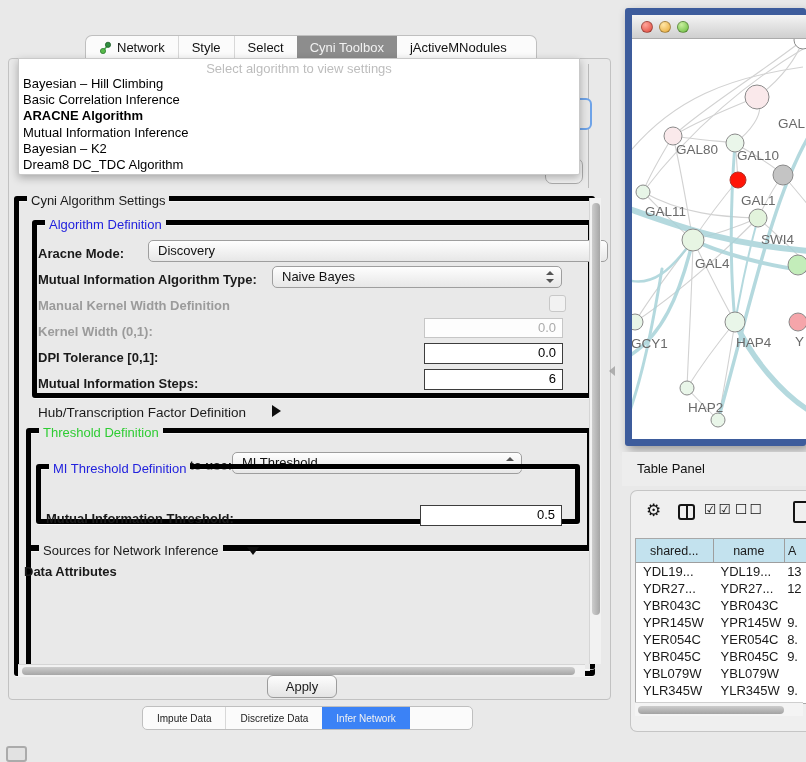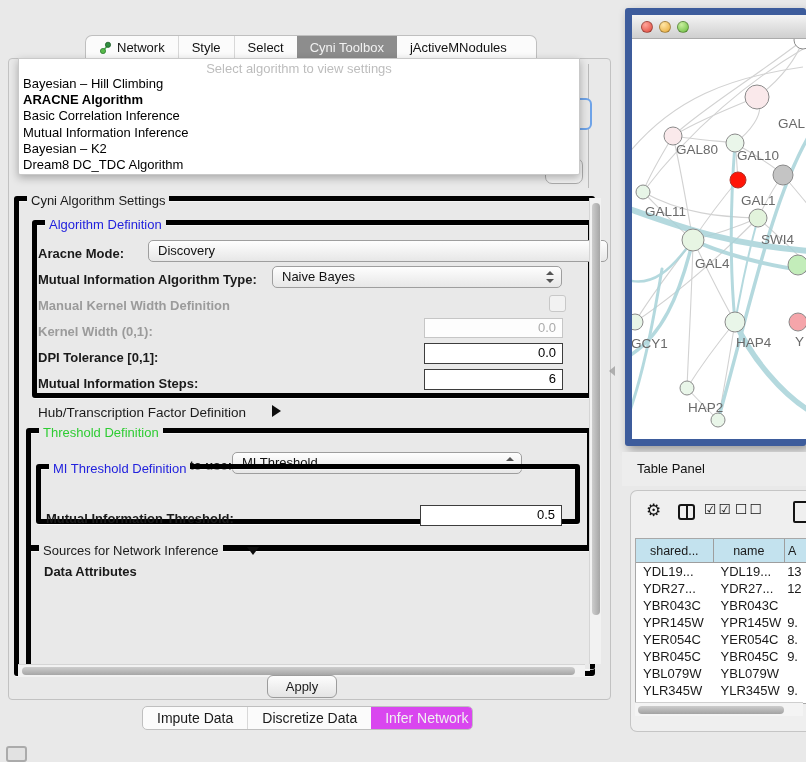--- a/index.html
+++ b/index.html
@@ -55,24 +55,24 @@
   .attr-item{height:17px;line-height:17px;font-size:12.5px;color:#FFF;background:#3A66C9;padding-left:8px;width:497px}
   .attr-scroll{position:absolute;right:2px;top:3px;width:9px;height:70px;background:linear-gradient(90deg,#C2C2C2,#9E9E9E);border-radius:5px}
   
   .vscroll{position:absolute;left:589px;top:192px;width:12px;height:466px;background:#F2F2F2;border-left:1px solid #D5D5D5;box-sizing:border-box}
   .vthumb{position:absolute;left:1.5px;top:5px;width:8px;height:412px;border-radius:4px;background:linear-gradient(90deg,#CDCDCD,#A6A6A6)}
   .hscroll{position:absolute;left:18px;top:658px;width:567px;height:13px;background:#F2F2F2;border-top:1px solid #D5D5D5;box-sizing:border-box}
   .hthumb{position:absolute;left:4px;top:2px;width:553px;height:8px;border-radius:4px;background:linear-gradient(#CDCDCD,#A6A6A6)}
   .apply{position:absolute;left:267px;top:669px;width:70px;height:23px;background:linear-gradient(#FDFDFD,#E4E4E4);
        border:1px solid #9C9C9C;border-radius:6px;font-size:13px;text-align:center;line-height:21px;box-sizing:border-box}
   .bot-tabs{position:absolute;left:142px;top:700px;width:331px;height:24px;background:#FBFBFB;border:1px solid #BFBFBF;
-       border-radius:5px;display:flex;align-items:stretch;font-size:14px;box-sizing:border-box;overflow:hidden}
+       border-radius:5px;display:flex;align-items:stretch;font-size:10px;box-sizing:border-box;overflow:hidden}
   .bot-tab{display:flex;align-items:center;padding:0 14px;border-left:1px solid #D8D8D8;white-space:nowrap}
   .bot-tab:first-child{border-left:none}
-  .bot-tab.sel{background:#d946ef;color:#F1F1F1;border-left:none}
+  .bot-tab.sel{background:#3b82f6;color:#F1F1F1;border-left:none}
   
   #netwin{position:absolute;left:625px;top:8px;width:181px;height:438px;background:#3D5C9C;border-radius:3px;
        box-shadow:3px 4px 10px rgba(0,0,0,.35)}
   .nw-titlebar{position:absolute;left:7px;top:7px;width:174px;height:24px;background:linear-gradient(#F4F4F4,#CFCFCF);border-bottom:1px solid #ABABAB;box-sizing:border-box}
   .light{position:absolute;top:6px;width:12px;height:12px;border-radius:50%;border:0.5px solid rgba(0,0,0,.3);box-sizing:border-box}
   .light.red{left:9px;background:radial-gradient(circle at 35% 28%,#FFA59A,#DF4538)}
   .light.yellow{left:27px;background:radial-gradient(circle at 35% 28%,#FFE6A6,#E7A733)}
   .light.green{left:45px;background:radial-gradient(circle at 35% 28%,#C9EF9F,#67BC3C)}
   .nw-canvas{position:absolute;left:7px;top:31px;width:174px;height:400px;background:#FFF;overflow:hidden}
   
@@ -130,22 +130,22 @@
 
   <div class="cp-main"></div>
 
   <div class="frag-line" style="left:588px;top:58px;width:1px;height:124px"></div>
   <div class="frag-combo"></div>
   <div class="frag-round"></div>
 
   <div class="popup">
     <div class="pop-prompt">Select algorithm to view settings</div>
     <div class="pop-item">Bayesian – Hill Climbing</div>
+    <div class="pop-item">Basic Correlation Inference</div>
     <div class="pop-item bold">ARACNE Algorithm</div>
-    <div class="pop-item">Basic Correlation Inference</div>
     <div class="pop-item">Mutual Information Inference</div>
     <div class="pop-item">Bayesian – K2</div>
     <div class="pop-item">Dream8 DC_TDC Algorithm</div>
   </div>
 
   <div class="group" style="left:14px;top:190px;width:571px;height:470px">
     <span class="gtitle">Cyni Algorithm Settings</span>
   </div>
 
   <div class="group" style="left:32px;top:214px;width:551px;height:168px">
@@ -184,21 +184,21 @@
   <div class="group" style="left:36px;top:458px;width:534px;height:50px">
     <span class="gtitle blue">MI Threshold Definition</span>
   </div>
   <span class="lbl" style="left:46px;top:505px">Mutual Information Threshold:</span>
   <div class="field" style="left:420px;top:499px;width:142px">0.5</div>
 
   <div class="group" style="left:26px;top:540px;width:559px;height:118px;border-bottom:none">
     <span class="gtitle">Sources for Network Inference</span>
     <span class="tri-down" style="left:216px;top:-4px"></span>
   </div>
-  <span class="lbl" style="left:44px;top:558px">Data Attributes</span>
+  <span class="lbl" style="left:24px;top:558px">Data Attributes</span>
 
   <div class="vscroll">
     <div class="vthumb"></div>
   </div>
   <div class="hscroll">
     <div class="hthumb"></div>
   </div>
 
   <div class="apply">Apply</div>
 

